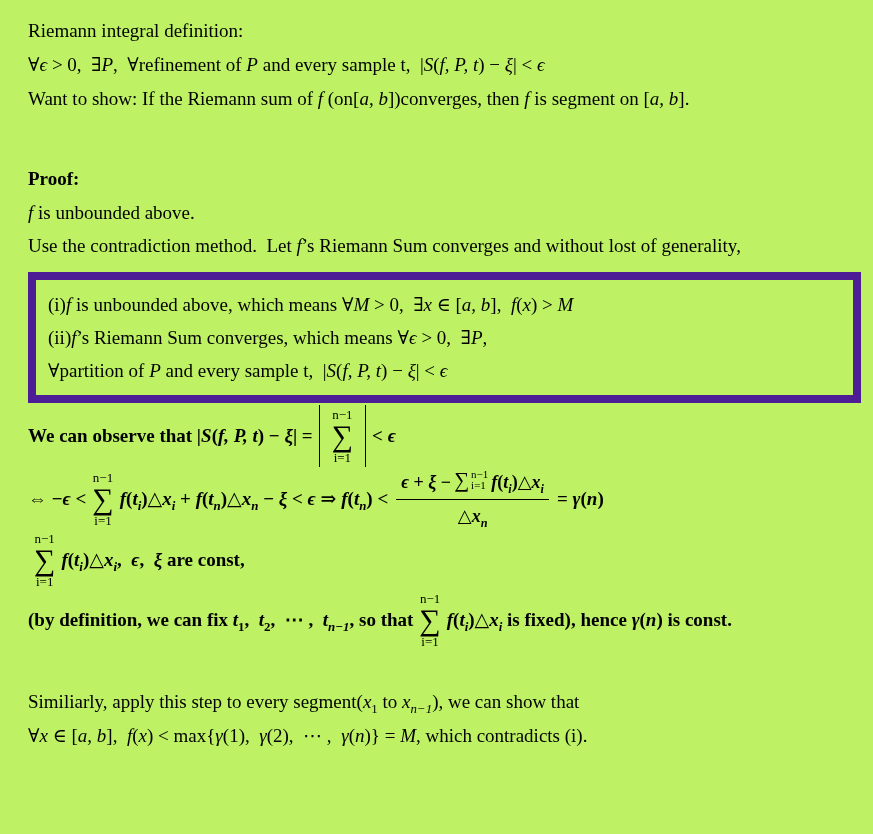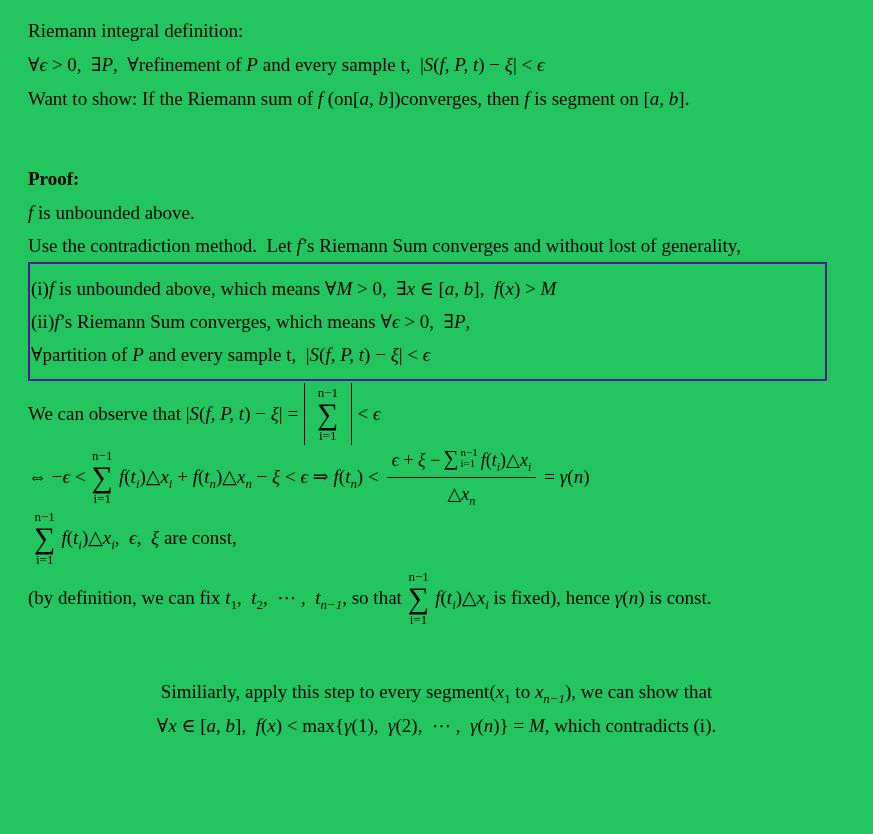--- a/index.html
+++ b/index.html
@@ -1,44 +1,45 @@
 <!DOCTYPE html>
 <html><head>
 <meta charset="utf-8">
 <style>
   html,body{margin:0;padding:0;background:#ffffff;}
   .page{
     position:relative;
     width:873px;height:834px;
-    background:#22c55e;color:#000000;
+    background:#bef264;color:#000000;
     font-family:"Liberation Serif","DejaVu Serif",serif;
     font-size:19px;
     overflow:hidden;
   }
   .content{padding:14px 28px 0 28px;}
   .line{line-height:34px;white-space:nowrap;}
   .it{font-style:italic;}
   sub{font-size:68%;line-height:0;}
   .heading{font-weight:bold;line-height:34px;margin-top:46px;}
   .para-proof .line{line-height:33px;}
   .box{
-    border:2px solid #4c1d95;
-    padding:8px 1px;
+    margin-top:10px;
+    border:8px solid #4c1d95;
+    padding:8px 12px;
     width:793px;
   }
   .box .line{line-height:33px;}
   .choose{margin-top:20px;}
   .mrow{
     display:flex;
     align-items:center;
     line-height:26px;
     margin-top:2px;
     white-space:nowrap;
   }
-  .frag{display:inline-block;}
+  .frag{display:inline-block;font-weight:bold;}
   .bigbar{
     width:1px;height:62px;
     background:#000000;
     margin:0 6px;
     flex:0 0 auto;
   }
   .sum{
     display:inline-flex;
     flex-direction:column;
     align-items:center;
@@ -63,21 +64,21 @@
   }
   .frac .den{padding-top:3px;text-align:right;}
   .isum{display:inline-flex;align-items:center;margin:0 3px;}
   .isum .isig{font-size:21px;line-height:21px;}
   .istack{
     display:inline-flex;
     flex-direction:column;
     font-size:11px;line-height:11px;
     margin-left:2px;
   }
-  .final{margin-top:48px;text-align:center;}
+  .final{margin-top:36px;}
 </style>
 </head>
 <body>
 
 <div class="page">
   <div class="content">
 
     <div class="para">
       <div class="line">Riemann integral definition:</div>
       <div class="line"><span>∀</span><span class="it">ϵ</span><span> &gt; 0, ∃</span><span class="it">P</span><span>, ∀refinement of </span><span class="it">P</span><span> and every sample t, |</span><span class="it">S</span><span>(</span><span class="it">f, P, t</span><span>) − </span><span class="it">ξ</span><span>| &lt; </span><span class="it">ϵ</span></div>

